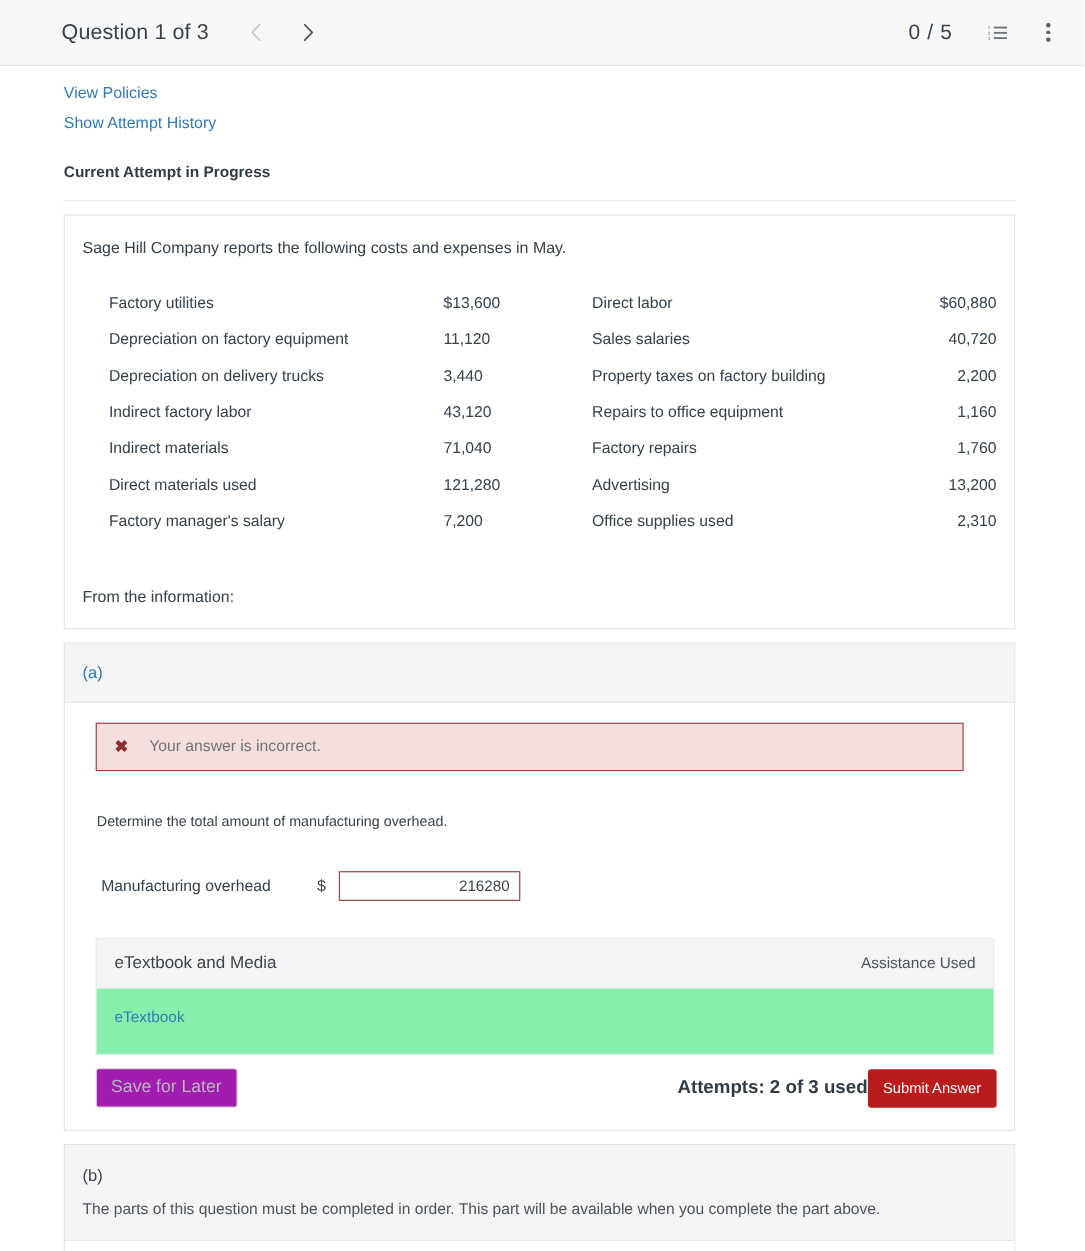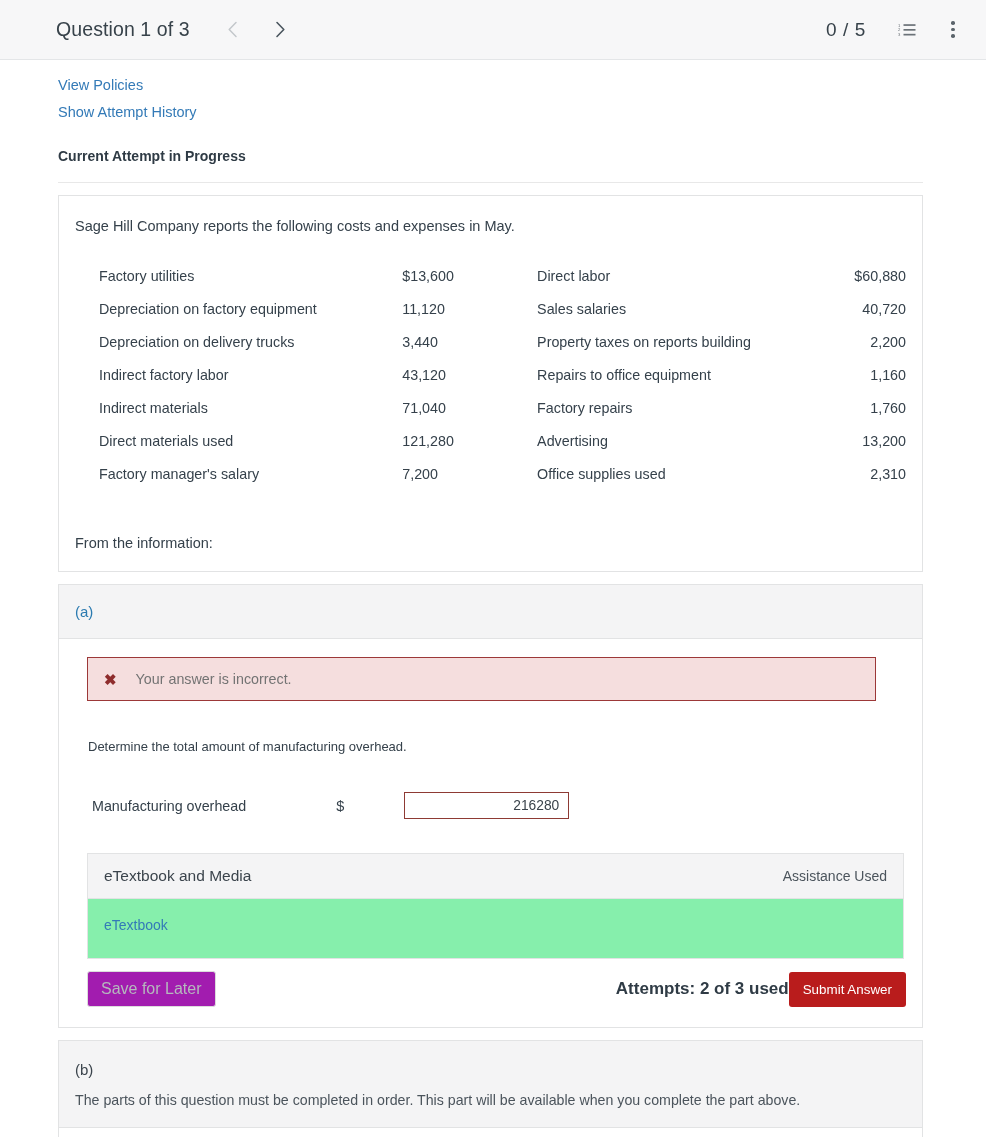--- a/index.html
+++ b/index.html
@@ -150,21 +150,20 @@
     color: #35414b;
     margin-top: 38px;
     margin-left: 1px;
   }
 
   .answer-row {
     display: flex;
     align-items: center;
     margin-top: 38px;
     margin-left: 5px;
-    gap: 48px;
   }
   .answer-label { font-size: 14.3px; color: #35414b; }
   .dollar { font-size: 14.5px; color: #35414b; margin-left: 42px; margin-right: 12px; }
   .answer-input {
     width: 165px;
     height: 27px;
     border: 1.6px solid #8e3a34;
     background: #ffffff;
     text-align: right;
     font-family: "Liberation Sans", sans-serif;
@@ -308,21 +307,21 @@
           </tr>
           <tr>
             <td class="lbl">Depreciation on factory equipment</td>
             <td class="amt">11,120</td>
             <td class="lbl2">Sales salaries</td>
             <td class="amt2">40,720</td>
           </tr>
           <tr>
             <td class="lbl">Depreciation on delivery trucks</td>
             <td class="amt">3,440</td>
-            <td class="lbl2">Property taxes on reports building</td>
+            <td class="lbl2">Property taxes on factory building</td>
             <td class="amt2">2,200</td>
           </tr>
           <tr>
             <td class="lbl">Indirect factory labor</td>
             <td class="amt">43,120</td>
             <td class="lbl2">Repairs to office equipment</td>
             <td class="amt2">1,160</td>
           </tr>
           <tr>
             <td class="lbl">Indirect materials</td>

